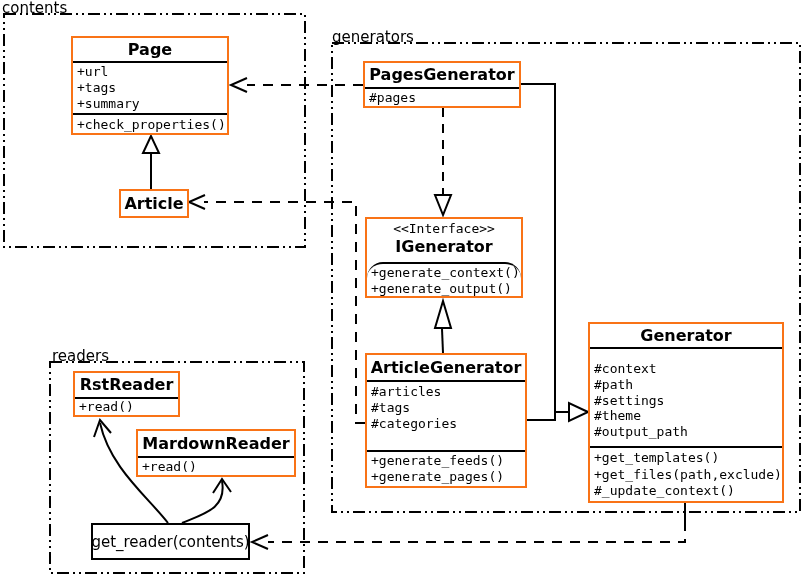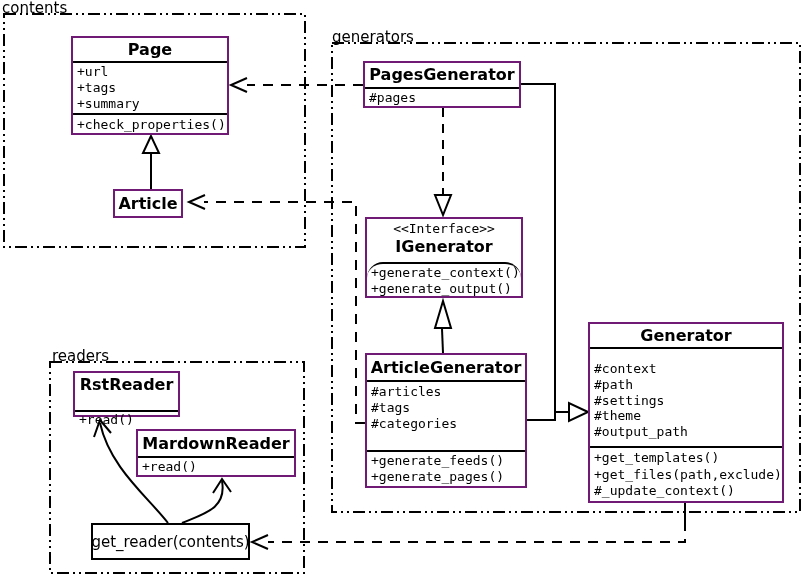--- a/index.html
+++ b/index.html
@@ -1,20 +1,20 @@
 <!DOCTYPE html>
 <html><head>
 <meta charset="utf-8">
 <style>
   html,body{margin:0;padding:0;background:#fff;}
   #canvas{position:relative;width:803px;height:579px;background:#fff;overflow:hidden;
           font-family:"DejaVu Sans","Liberation Sans",sans-serif;color:#000;}
   #wires{position:absolute;left:0;top:0;width:803px;height:579px;}
   .pkg-label{position:absolute;font-size:15px;line-height:16px;color:#000;white-space:nowrap;}
-  .uml-class{position:absolute;box-sizing:border-box;border:2px solid #701a75;background:#fff;}
+  .uml-class{position:absolute;box-sizing:border-box;border:2px solid #f97316;background:#fff;}
   .uml-title{font-weight:bold;font-size:16px;text-align:center;white-space:nowrap;overflow:hidden;}
   .uml-stereo{font-family:"DejaVu Sans Mono","Liberation Mono",monospace;font-size:13px;
               text-align:center;white-space:nowrap;}
   .uml-cmp{border-top:2px solid #000;box-sizing:border-box;overflow:hidden;}
   .uml-member{font-family:"DejaVu Sans Mono","Liberation Mono",monospace;font-size:13px;
               white-space:nowrap;padding-left:4px;}
   .uml-note{position:absolute;box-sizing:border-box;border:2px solid #000;background:#fff;
             display:flex;align-items:center;justify-content:center;font-size:15px;white-space:nowrap;}
 </style>
 </head>
@@ -68,21 +68,21 @@
     <div class="uml-cmp" style="height:52px;padding-top:1px;">
       <div class="uml-member" style="line-height:16px;">+url</div>
       <div class="uml-member" style="line-height:16px;">+tags</div>
       <div class="uml-member" style="line-height:16px;">+summary</div>
     </div>
     <div class="uml-cmp" style="height:22px;">
       <div class="uml-member" style="line-height:19px;">+check_properties()</div>
     </div>
   </div>
 
-  <div class="uml-class" style="left:113px;top:189px;width:70px;height:29px;">
+  <div class="uml-class" style="left:119px;top:189px;width:70px;height:29px;">
     <div class="uml-title" style="height:25px;line-height:25px;">Article</div>
   </div>
 
   <div class="uml-class" style="left:363px;top:61px;width:158px;height:47px;">
     <div class="uml-title" style="height:24px;line-height:24px;">PagesGenerator</div>
     <div class="uml-cmp" style="height:19px;">
       <div class="uml-member" style="line-height:17px;">#pages</div>
     </div>
   </div>
 
@@ -120,21 +120,21 @@
       <div class="uml-member" style="line-height:15.8px;">#output_path</div>
     </div>
     <div class="uml-cmp" style="height:55px;padding-top:2px;">
       <div class="uml-member" style="line-height:16.5px;">+get_templates()</div>
       <div class="uml-member" style="line-height:16.5px;">+get_files(path,exclude)</div>
       <div class="uml-member" style="line-height:16.5px;">#_update_context()</div>
     </div>
   </div>
 
   <div class="uml-class" style="left:73px;top:371px;width:107px;height:46px;">
-    <div class="uml-title" style="height:37px;line-height:24px;">RstReader</div>
+    <div class="uml-title" style="height:24px;line-height:24px;">RstReader</div>
     <div class="uml-cmp" style="height:18px;">
       <div class="uml-member" style="line-height:16px;">+read()</div>
     </div>
   </div>
 
   <div class="uml-class" style="left:136px;top:429px;width:160px;height:48px;">
     <div class="uml-title" style="height:25px;line-height:25px;">MardownReader</div>
     <div class="uml-cmp" style="height:19px;">
       <div class="uml-member" style="line-height:17px;">+read()</div>
     </div>

